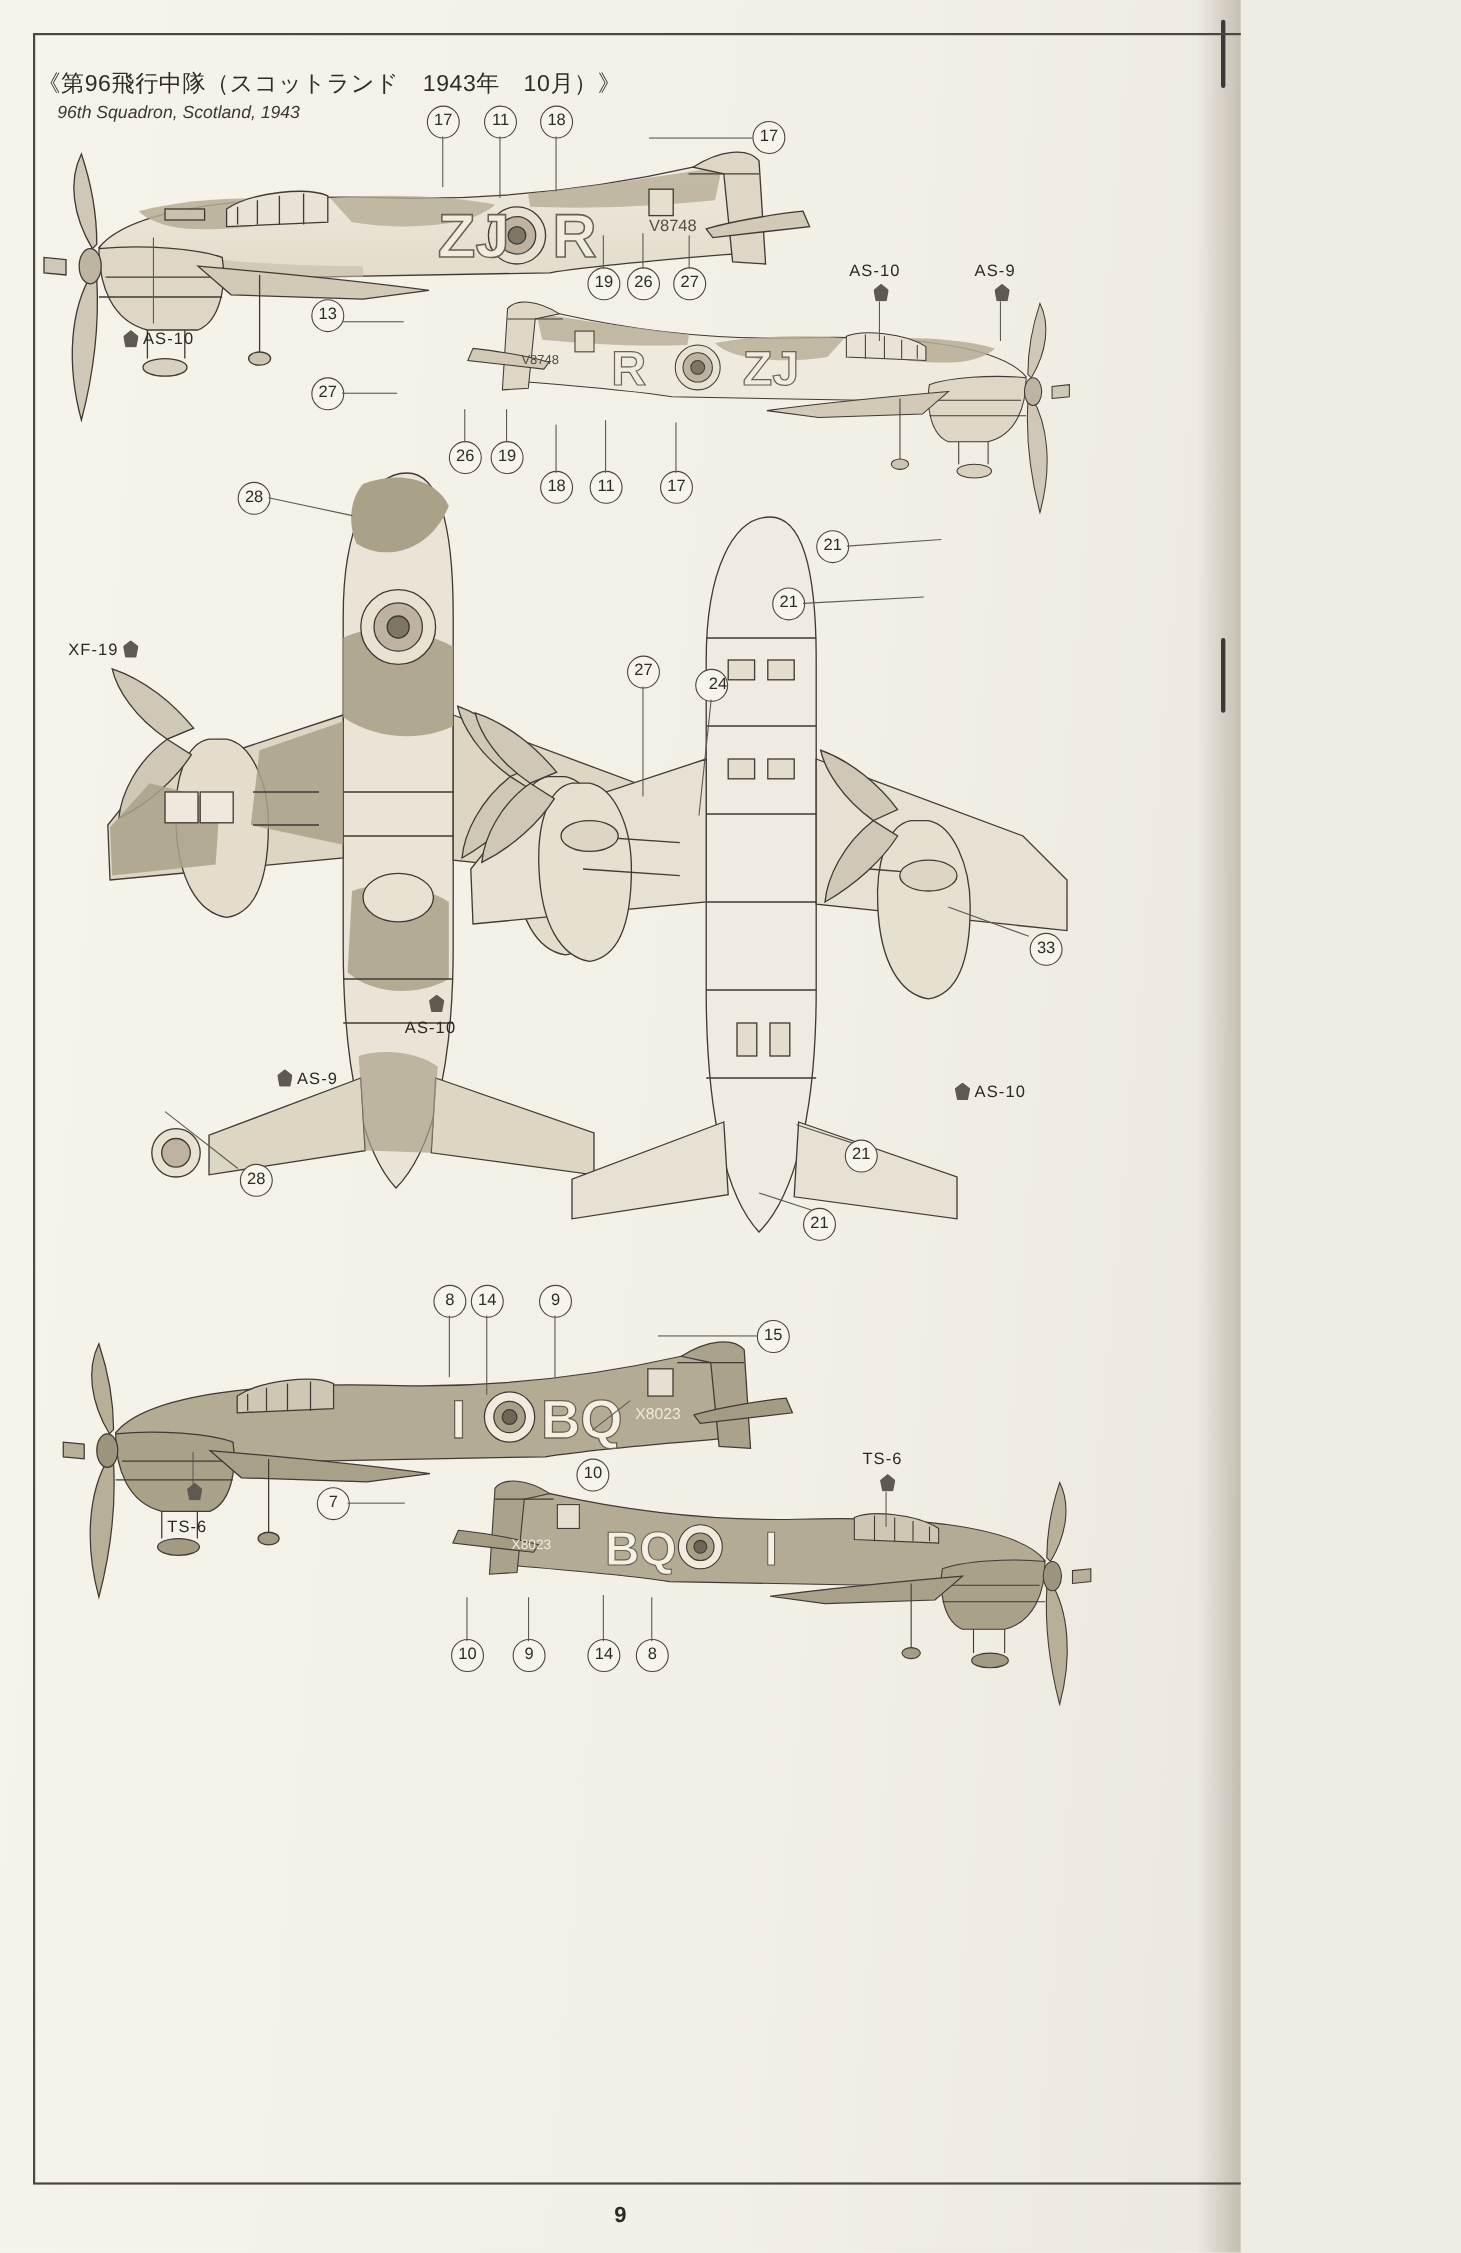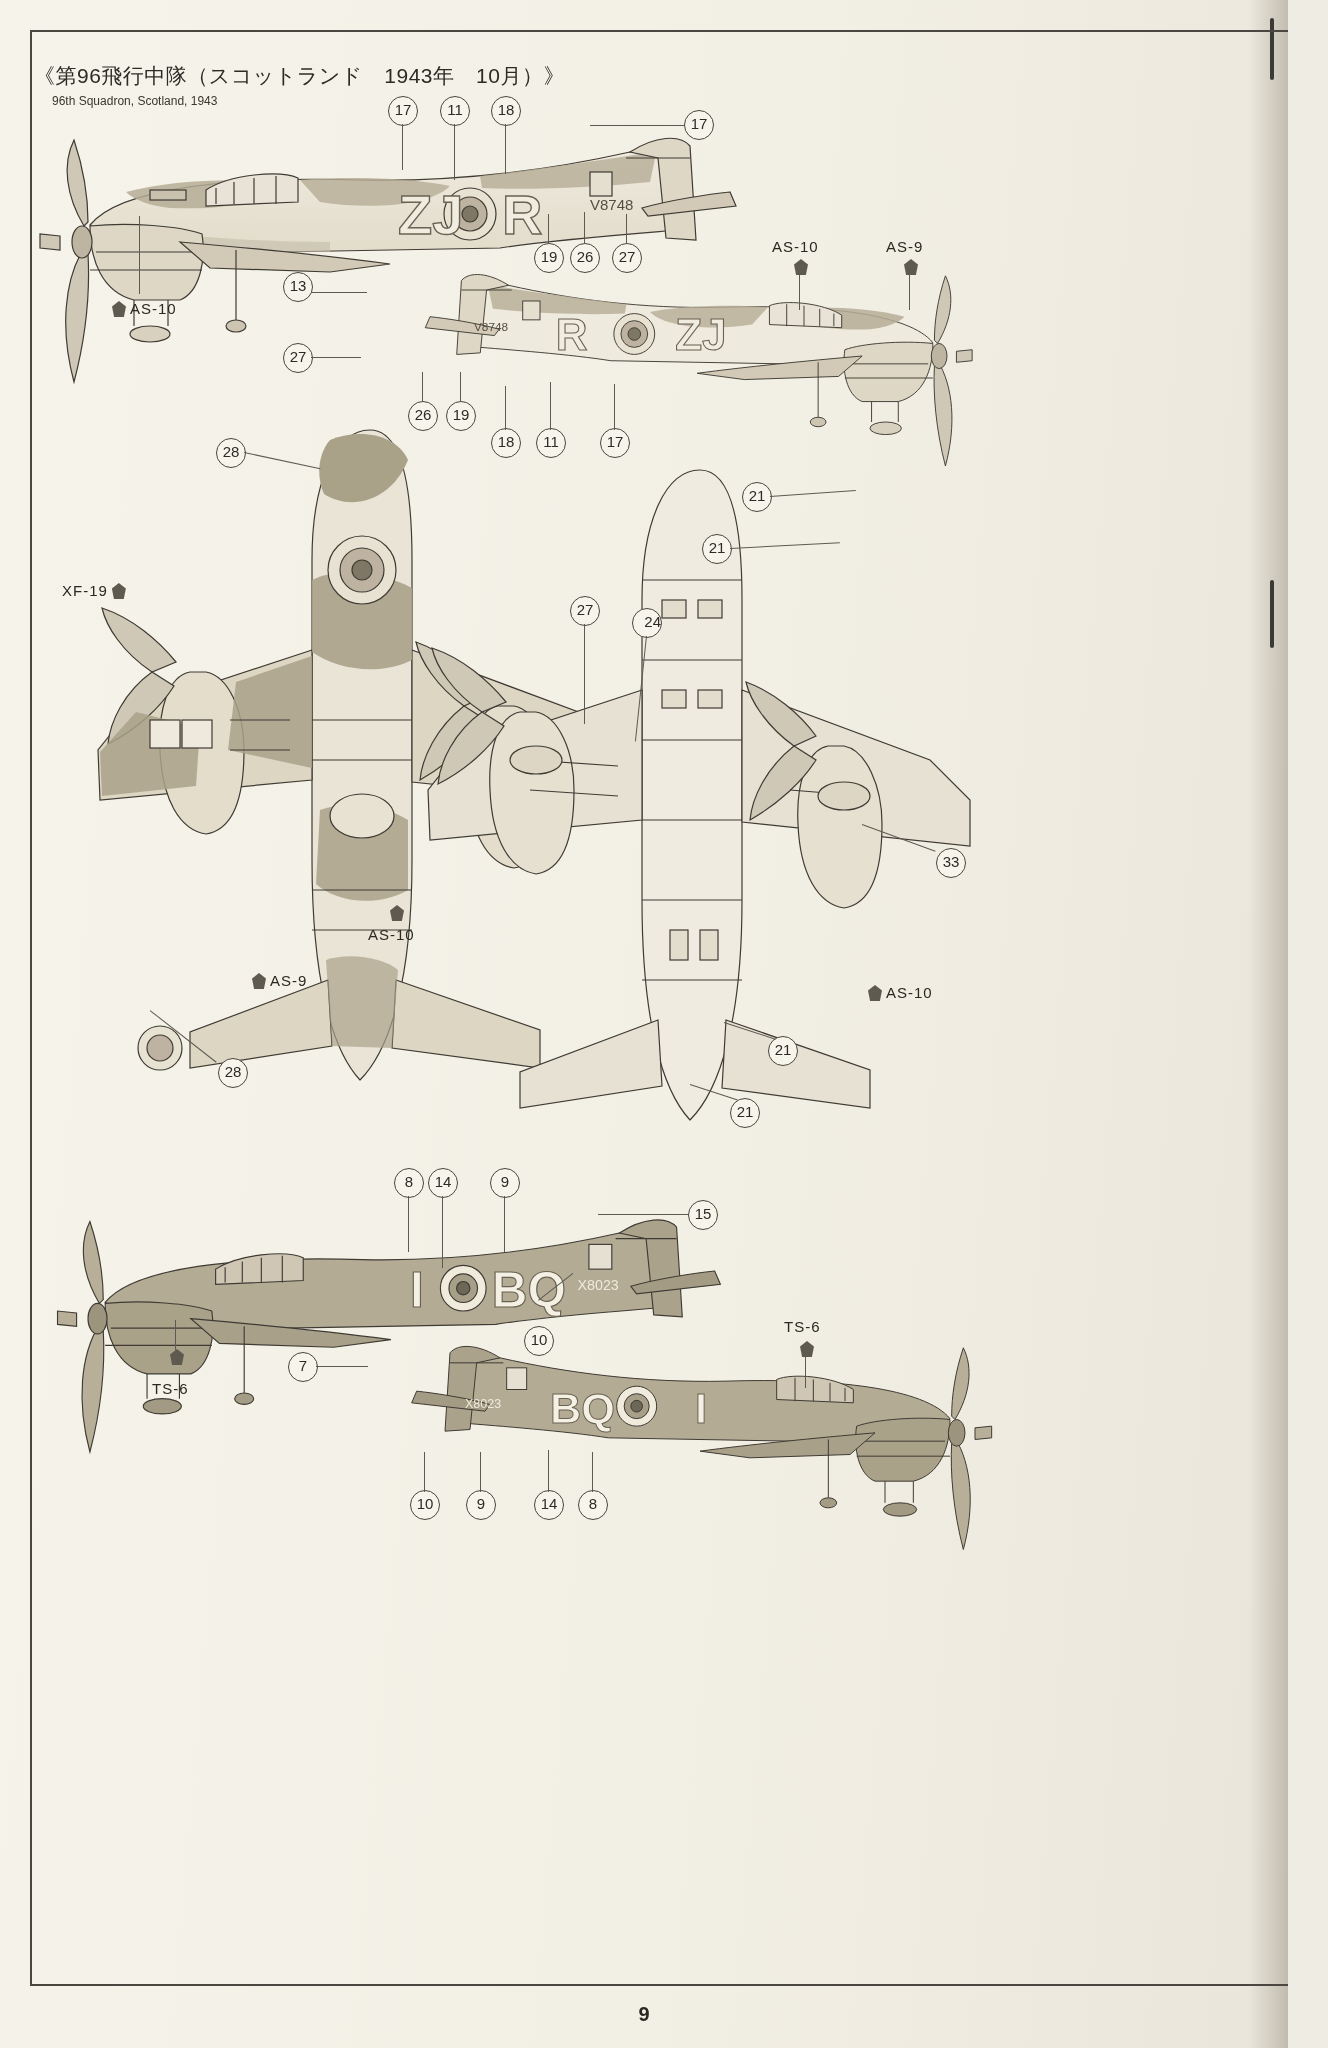--- a/index.html
+++ b/index.html
@@ -1,19 +1,19 @@
 <!DOCTYPE html>
 <html><head>
 <meta charset="utf-8">
 <style>
   html,body{margin:0;padding:0;background:#efece3;}
   body{font-family:"Liberation Sans",sans-serif;}
   .page{
     position:relative;
-    width:1288px;height:2048px;
+    width:1128px;height:2048px;
     background:#f3f0e7;
     overflow:hidden;
   }
   .paper{
     position:absolute;left:0;top:0;width:1328px;height:2048px;
     background:linear-gradient(95deg,#f6f3ea 0%,#f2efe5 55%,#e9e5da 100%);
   }
   .frame{
     position:absolute;left:30px;top:30px;width:1262px;height:1952px;
     border:2px solid #4a4640;
@@ -25,21 +25,21 @@
   }
   .binder-mark{
     position:absolute;right:14px;width:4px;background:#3c3a35;border-radius:2px;
   }
   .bm1{top:18px;height:62px;}
   .bm2{top:580px;height:68px;}
 
   
   .heading{position:absolute;}
   .heading .jp{font-size:21px;color:#2e2b26;letter-spacing:.5px;white-space:nowrap;}
-  .heading .en{font-size:12px;color:#3a372f;margin-top:4px;margin-left:18px;white-space:nowrap;}
+  .heading .en{font-size:16px;color:#3a372f;margin-top:4px;margin-left:18px;white-space:nowrap;font-style:italic;}
 
   
   .bubble{
     position:absolute;width:28px;height:28px;border-radius:50%;
     border:1.6px solid #4a463e;color:#2e2b26;background:#f7f4ec;
     font-size:15px;line-height:25px;text-align:center;
   }
   
   .paint{position:absolute;white-space:nowrap;font-size:15px;color:#2b2822;letter-spacing:1px;}
   .paint .mk{

